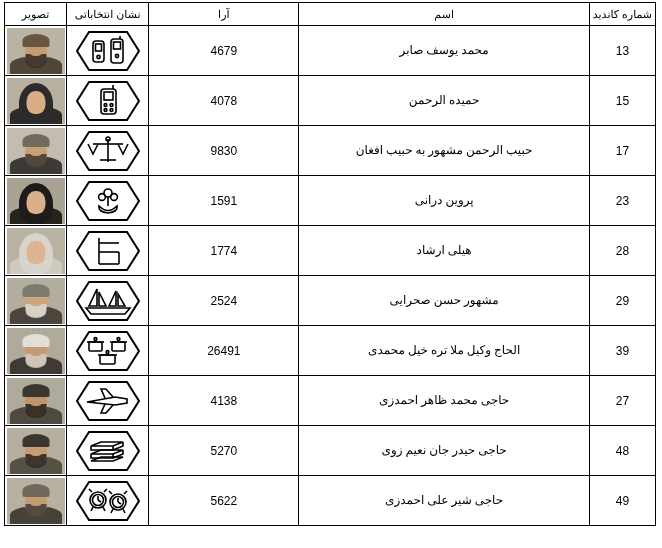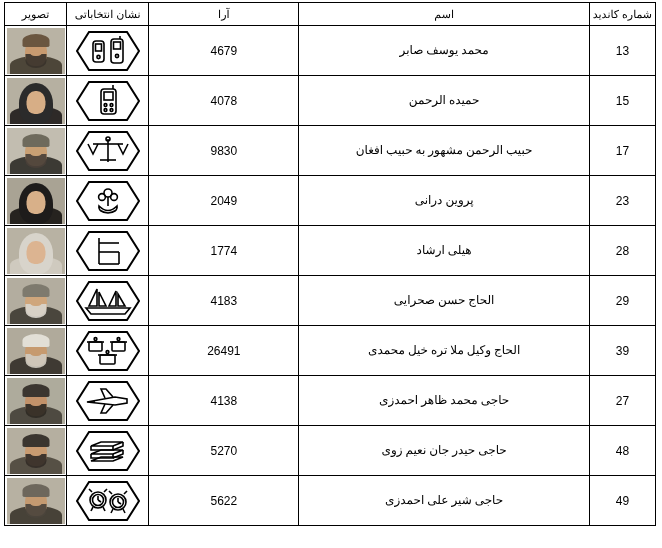--- a/index.html
+++ b/index.html
@@ -169,21 +169,21 @@
                 <g class="gl">
                   <circle cx="33" cy="13" r="4"></circle>
                   <circle cx="27" cy="17" r="3.4"></circle>
                   <circle cx="39" cy="17" r="3.4"></circle>
                   <line x1="33" y1="17" x2="33" y2="26"></line>
                   <path d="M24 26 q9 9 18 0 q1 6 -9 7 q-10 -1 -9 -7 z"></path>
                 </g>
               </svg>
             </div>
           </td>
-          <td class="votes">2049</td>
+          <td class="votes">1591</td>
           <td class="name">پروين درانى</td>
           <td class="idcell">23</td>
         </tr>
         <tr>
           <td>
             <div class="photo-wrap">
               <div class="photo">
                 <div class="bg" style="background:#b8b2a3"></div>
                 <div class="shoulders" style="bottom:0;width:52px;height:18px;background:#cfcabf"></div>
                 <div class="head" style="left:50%;transform:translateX(-50%);top:11px;width:22px;height:27px;background:#dcb491"></div>
@@ -230,22 +230,22 @@
                 <g class="gl">
                   <path d="M22 26 L22 9 L14 26 z"></path>
                   <path d="M24 26 L24 12 L31 26 z"></path>
                   <path d="M41 26 L41 11 L34 26 z"></path>
                   <path d="M43 26 L43 14 L50 26 z"></path>
                   <path d="M11 28 h44 l-5 6 h-34 z"></path>
                 </g>
               </svg>
             </div>
           </td>
-          <td class="votes">4183</td>
-          <td class="name">الحاج حسن صحرايى</td>
+          <td class="votes">2524</td>
+          <td class="name">مشهور حسن صحرايى</td>
           <td class="idcell">29</td>
         </tr>
         <tr>
           <td>
             <div class="photo-wrap">
               <div class="photo">
                 <div class="bg" style="background:#b0aa9b"></div>
                 <div class="shoulders" style="bottom:0;width:52px;height:18px;background:#3f3a33"></div>
                 <div class="head" style="left:50%;transform:translateX(-50%);top:11px;width:22px;height:27px;background:#c69a6f"></div>
                 <div class="beard" style="top:26px;width:21px;height:14px;background:#cfcabf;opacity:.92"></div>

